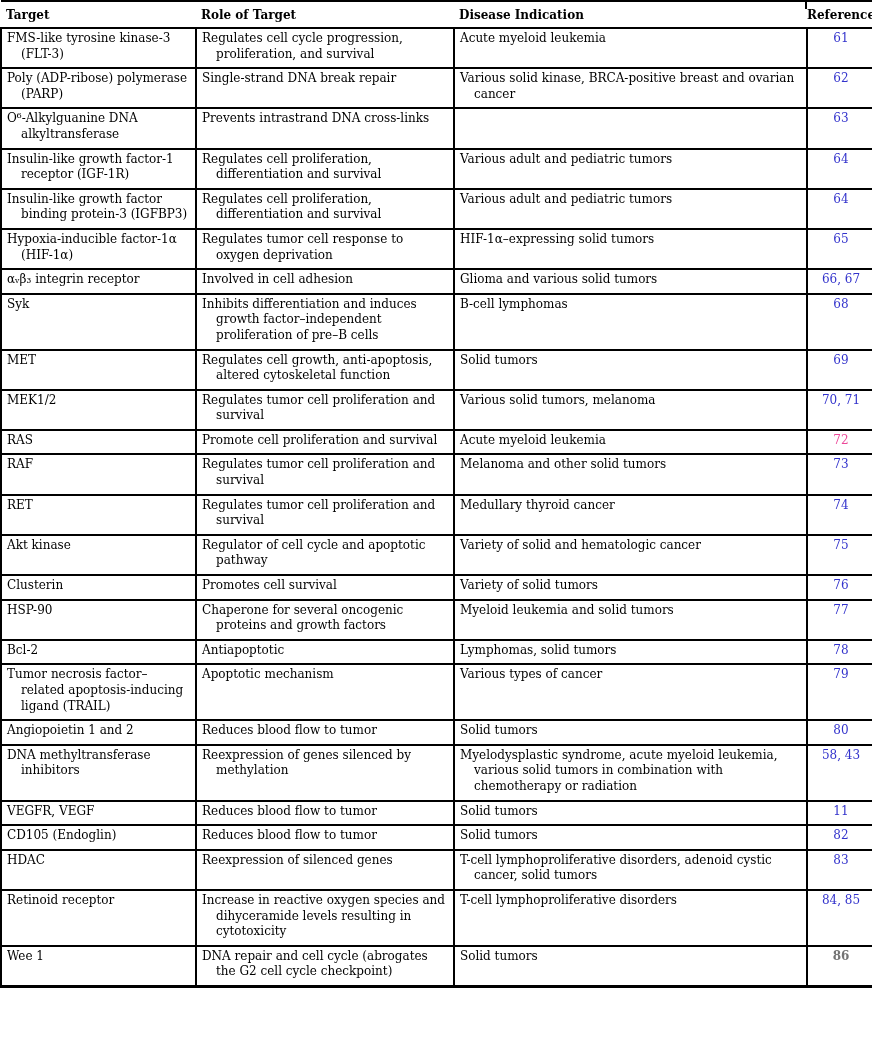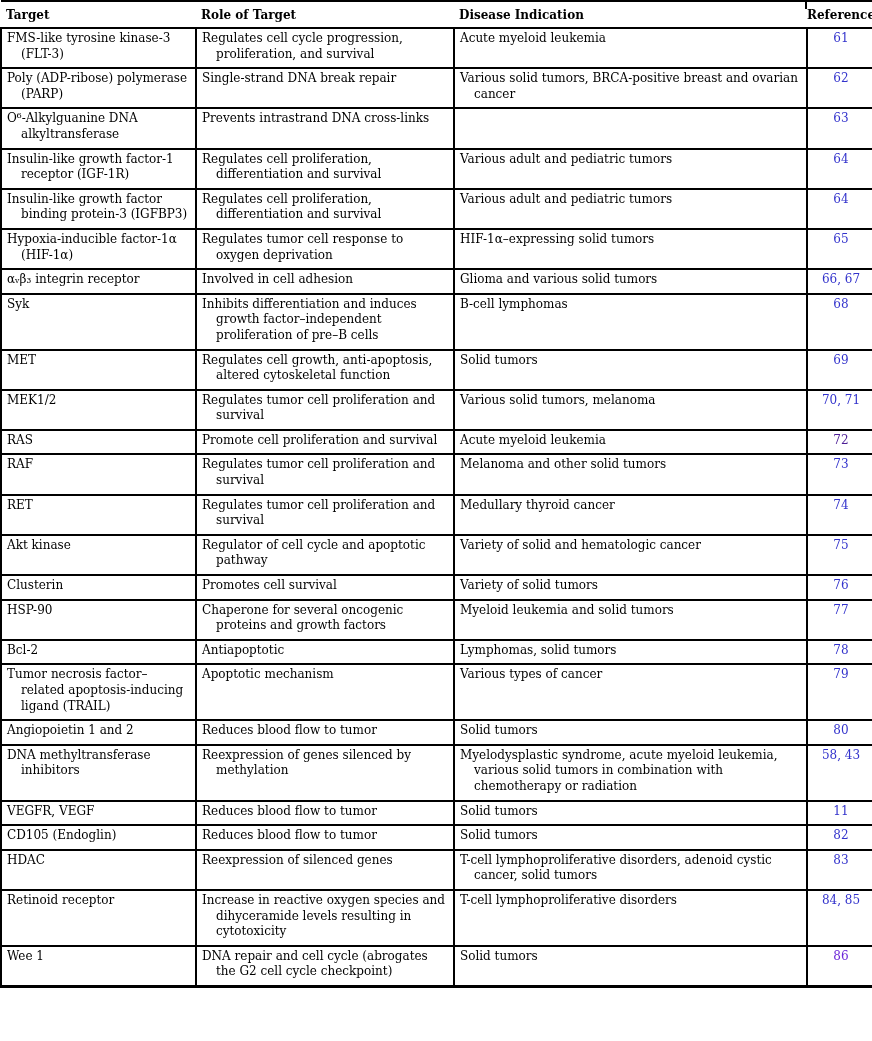--- a/index.html
+++ b/index.html
@@ -107,21 +107,21 @@
   </tr>
 
   <tr>
     <td>
           <div class="hang">Poly (ADP-ribose) polymerase (PARP)</div>
         </td>
     <td>
           <div class="hang">Single-strand DNA break repair</div>
         </td>
     <td>
-          <div class="hang">Various solid tumors, BRCA-positive breast and ovarian cancer</div>
+          <div class="hang">Various solid kinase, BRCA-positive breast and ovarian cancer</div>
         </td>
     <td class="refs-c"><span class="ref-link" style="color: rgb(51, 51, 204);">62</span></td>
   </tr>
 
   <tr>
     <td>
           <div class="hang">O⁶-Alkylguanine DNA alkyltransferase</div>
         </td>
     <td>
           <div class="hang">Prevents intrastrand DNA cross-links</div>
@@ -226,21 +226,21 @@
   <tr>
     <td>
           <div class="hang">RAS</div>
         </td>
     <td>
           <div class="hang">Promote cell proliferation and survival</div>
         </td>
     <td>
           <div class="hang">Acute myeloid leukemia</div>
         </td>
-    <td class="refs-c"><span class="ref-link" style="color: #4c1d95;">72</span></td>
+    <td class="refs-c"><span class="ref-link" style="color: #ec4899;">72</span></td>
   </tr>
 
   <tr>
     <td>
           <div class="hang">RAF</div>
         </td>
     <td>
           <div class="hang">Regulates tumor cell proliferation and survival</div>
         </td>
     <td>
@@ -409,17 +409,17 @@
   <tr>
     <td>
           <div class="hang">Wee 1</div>
         </td>
     <td>
           <div class="hang">DNA repair and cell cycle (abrogates the G2 cell cycle checkpoint)</div>
         </td>
     <td>
           <div class="hang">Solid tumors</div>
         </td>
-    <td class="refs-c"><span class="ref-link" style="color: #6d28d9;">86</span></td>
+    <td class="refs-c"><span class="ref-link" style="color: #737373; font-weight: bold;">86</span></td>
   </tr>
 
 </tbody>
 </table>
 
 </body></html>

